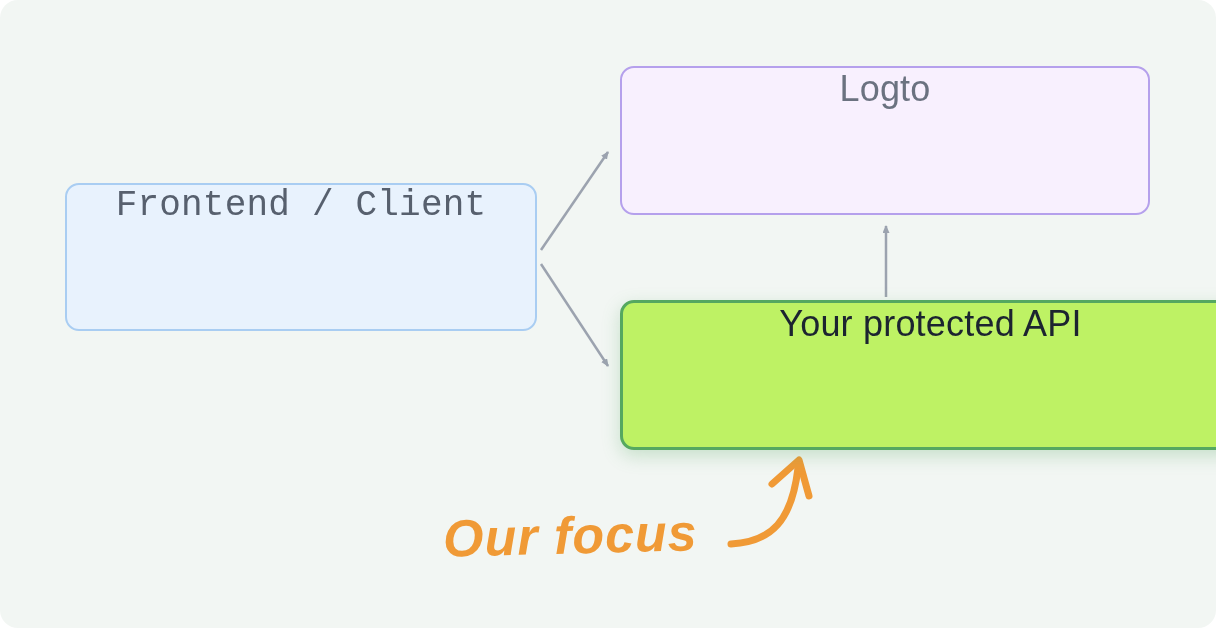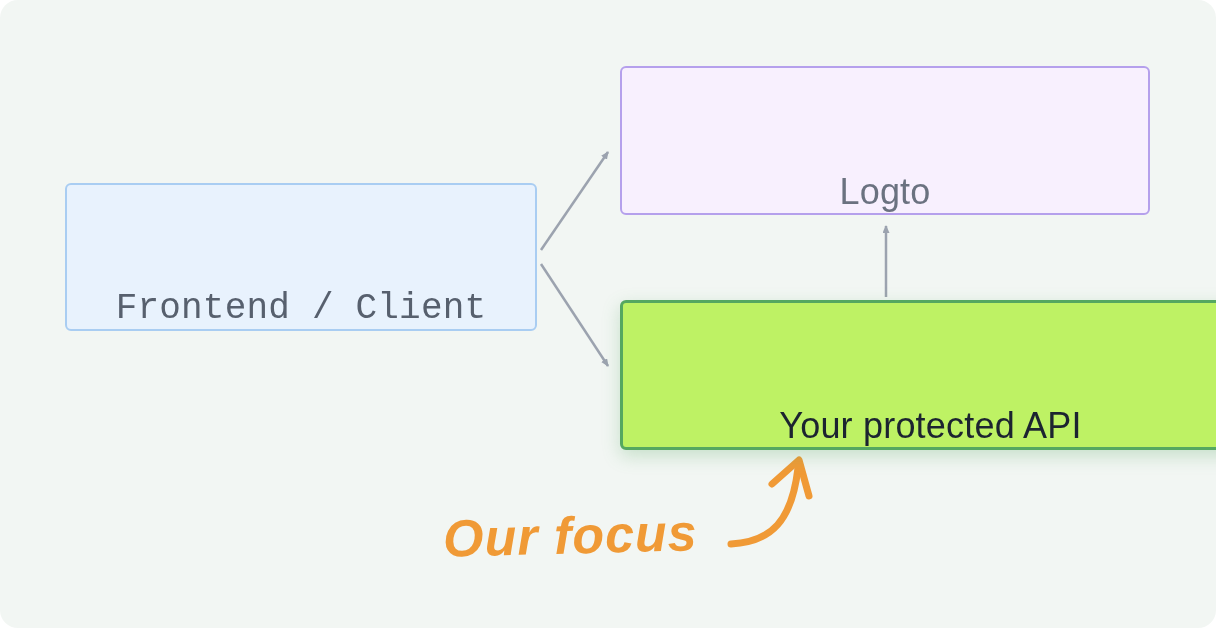--- a/index.html
+++ b/index.html
@@ -19,23 +19,23 @@
   .arrows {
     position: absolute;
     inset: 0;
     width: 1216px;
     height: 628px;
     pointer-events: none;
   }
   .node {
     position: absolute;
     display: flex;
-    align-items: flex-end;
+    align-items: flex-start;
     justify-content: center;
-    border-radius: 6px;
+    border-radius: 14px;
     box-sizing: border-box;
     font-size: 36px;
     letter-spacing: 0.2px;
   }
   .node-frontend {
     left: 65px;
     top: 183px;
     width: 472px;
     height: 148px;
     background: #e8f2fd;

